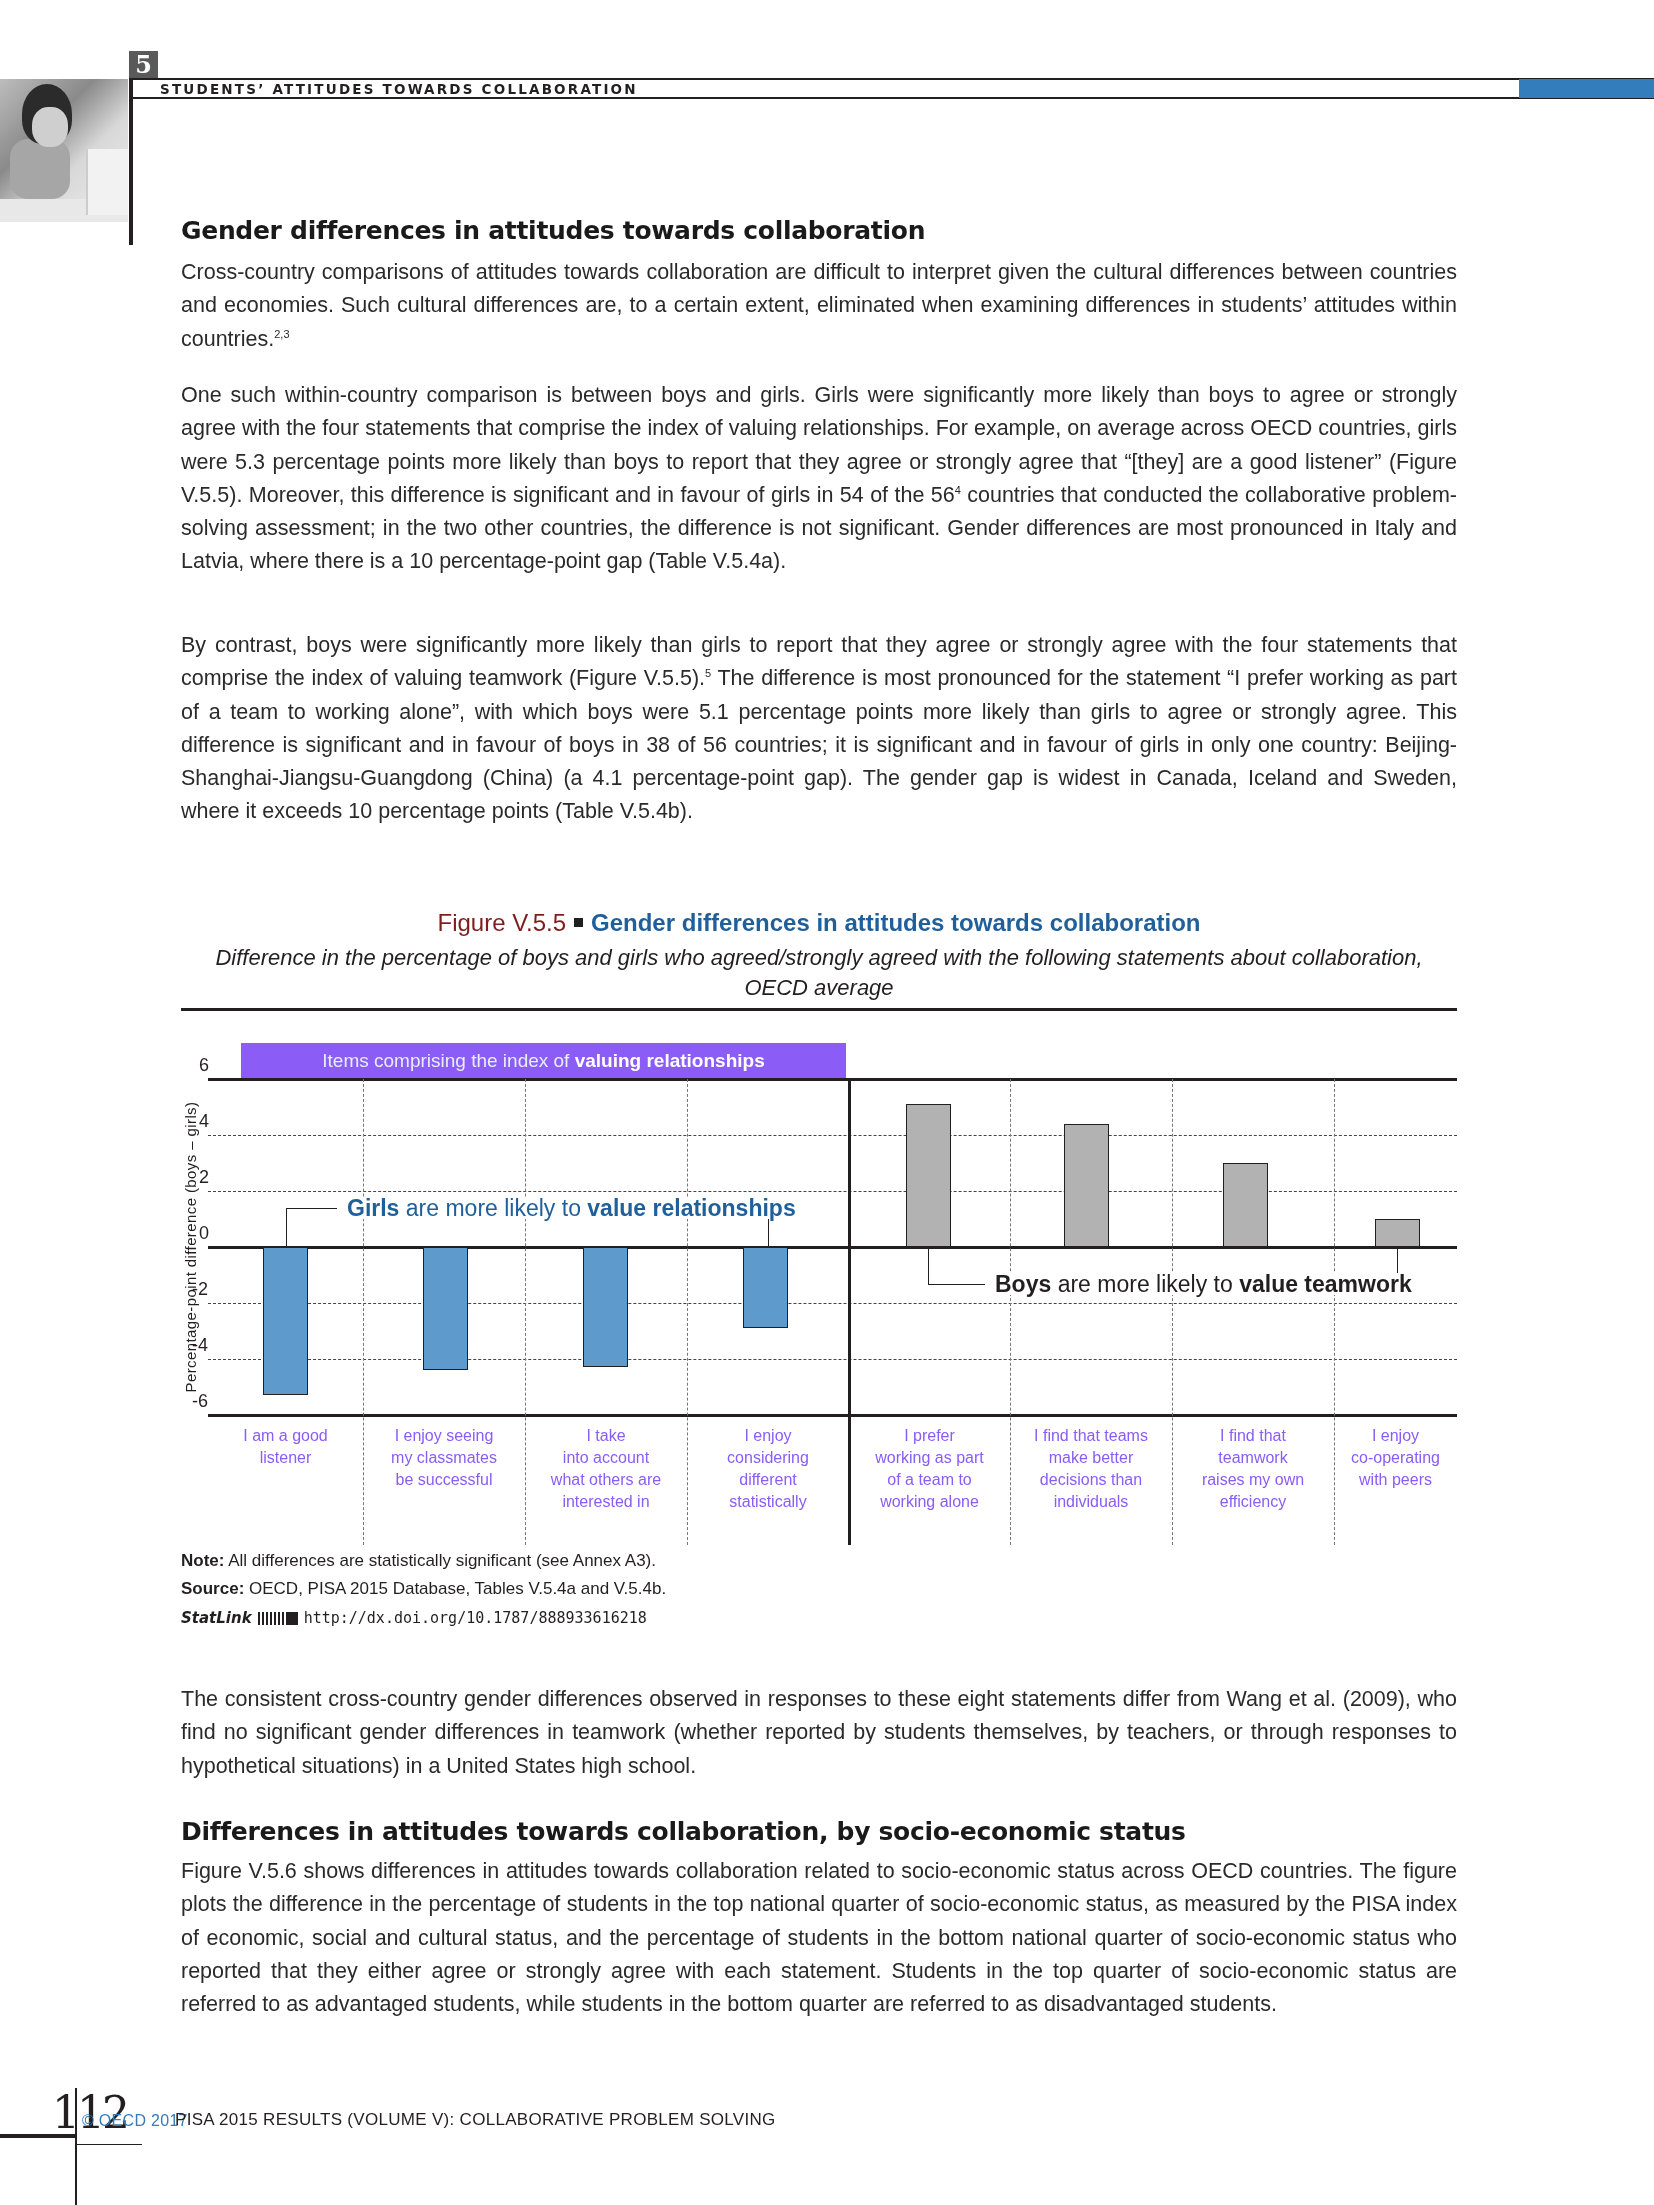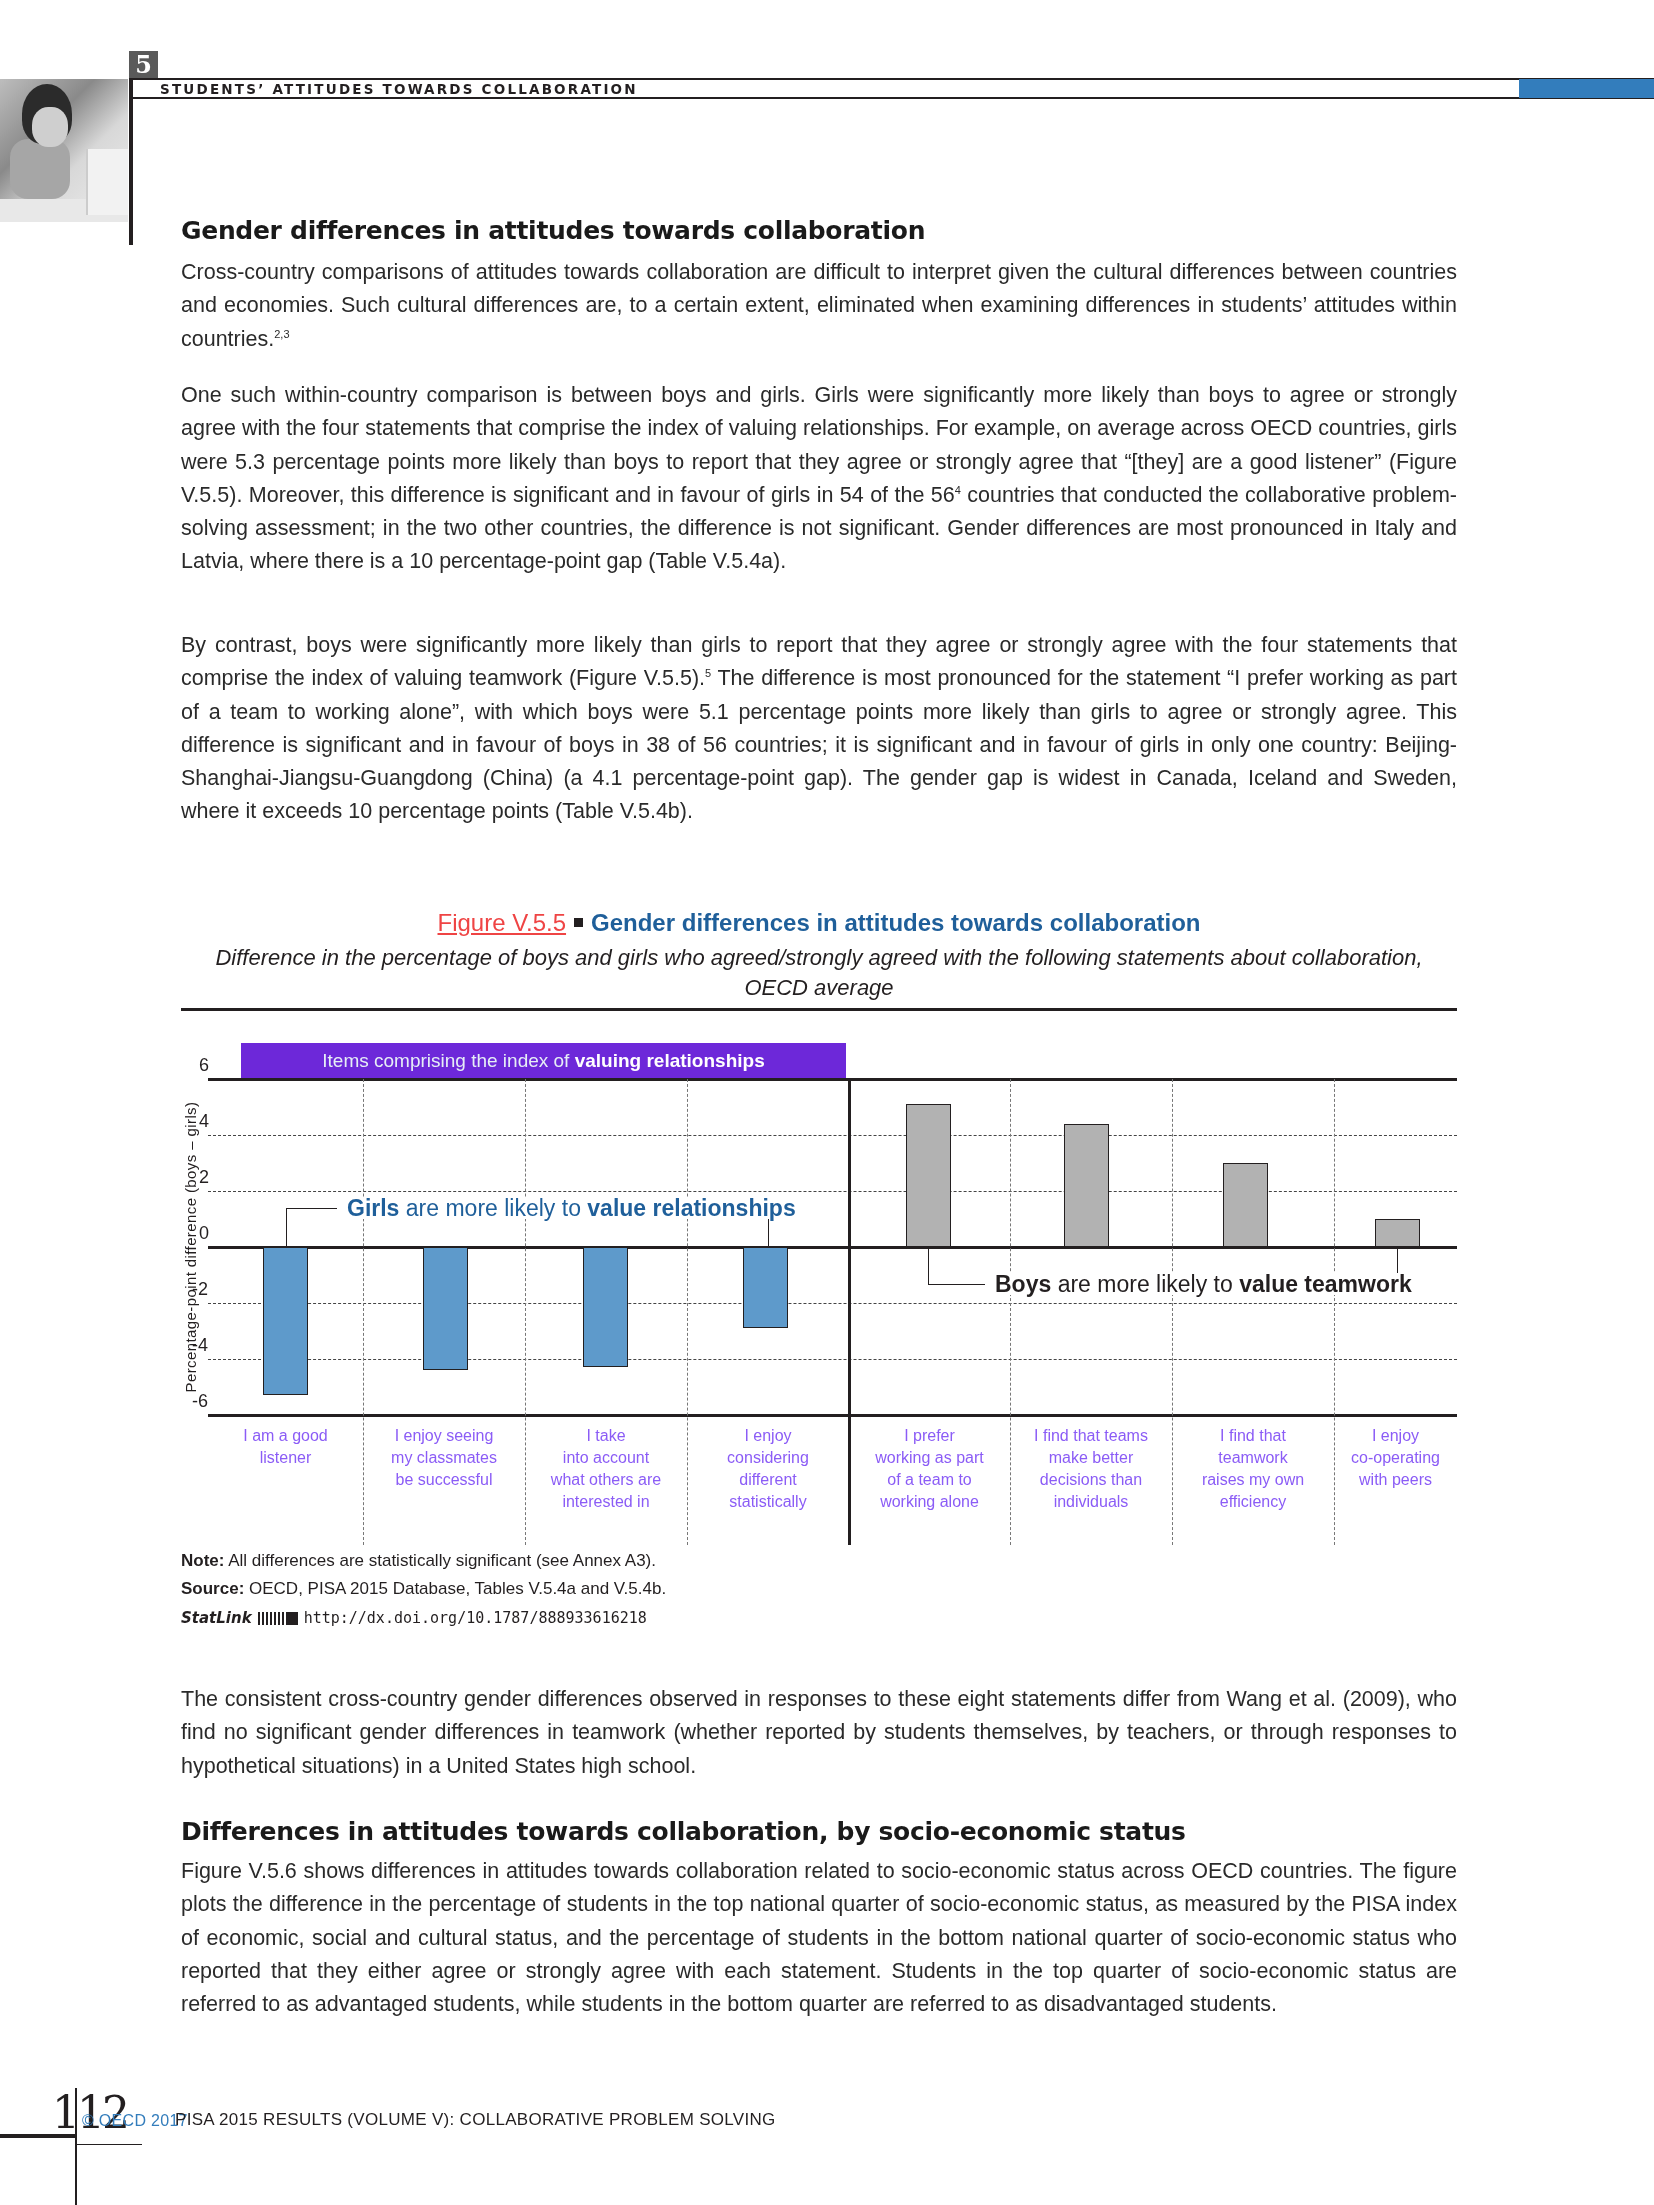--- a/index.html
+++ b/index.html
@@ -20,31 +20,31 @@
   .photo .desk { position:absolute; left:0; top:120px; width:128px; height:23px; background:#e8e8e8; }
   .side-bar { position:absolute; left:129px; top:79px; width:4px; height:166px; background:#231f20; }
 
   
   .h2 { position:absolute; left:181px; font-family:"DejaVu Sans", sans-serif; font-weight:bold; font-size:25px; letter-spacing:-0.3px; color:#1a1a1a; }
   .para { position:absolute; left:181px; width:1276px; font-size:21.5px; line-height:33.3px; text-align:justify; color:#2a2a2a; }
   .para sup { font-size:11px; line-height:0; vertical-align:super; }
 
   
   .fig-title { position:absolute; left:181px; width:1276px; top:908px; text-align:center; font-size:24px; line-height:30px; }
-  .fig-title .fig-num { color:#ef4444;text-decoration:underline; }
+  .fig-title .fig-num { color:#7f1d1d; }
   .fig-title .fig-sep { display:inline-block; width:9px; height:9px; background:#231f20; margin:0 8px 4px 8px; vertical-align:middle; }
   .fig-title .fig-name { color:#1f5f9a; font-weight:bold; }
   .fig-subtitle { position:absolute; left:181px; width:1276px; top:943px; text-align:center; font-size:22px; line-height:30px; font-style:italic; }
   .fig-rule { position:absolute; left:181px; width:1276px; top:1008px; height:3px; background:#231f20; }
 
   
   .chart { position:absolute; left:0; top:0; width:1654px; height:1560px; pointer-events:auto; }
   .band { position:absolute; top:1043px; height:35px; color:#e6eef6; font-size:19px; line-height:35px; text-align:center; }
   .band b { color:#ffffff; }
-  .band-blue { background:#6d28d9; }
+  .band-blue { background:#8b5cf6; }
   .band-gray { background:#6e6e6e; color:#e8e8e8; }
   .ytick { position:absolute; width:30px; text-align:right; font-size:18px; line-height:20px; color:#231f20; }
   .ylabel { position:absolute; left:190px; top:1247px; transform:translate(-50%,-50%) rotate(-90deg); white-space:nowrap; font-size:15px; letter-spacing:0.4px; color:#231f20; }
   .hline-solid { position:absolute; height:3px; background:#231f20; }
   .hline-dash { position:absolute; height:0; border-top:1.5px dashed #444; }
   .vline-dash { position:absolute; width:0; border-left:1.2px dashed #777; }
   .vline-solid { position:absolute; width:3px; background:#231f20; }
   .bar { position:absolute; border:1.5px solid #231f20; }
   .bar-blue { background:#5e9acb; }
   .bar-gray { background:#b2b2b2; }

